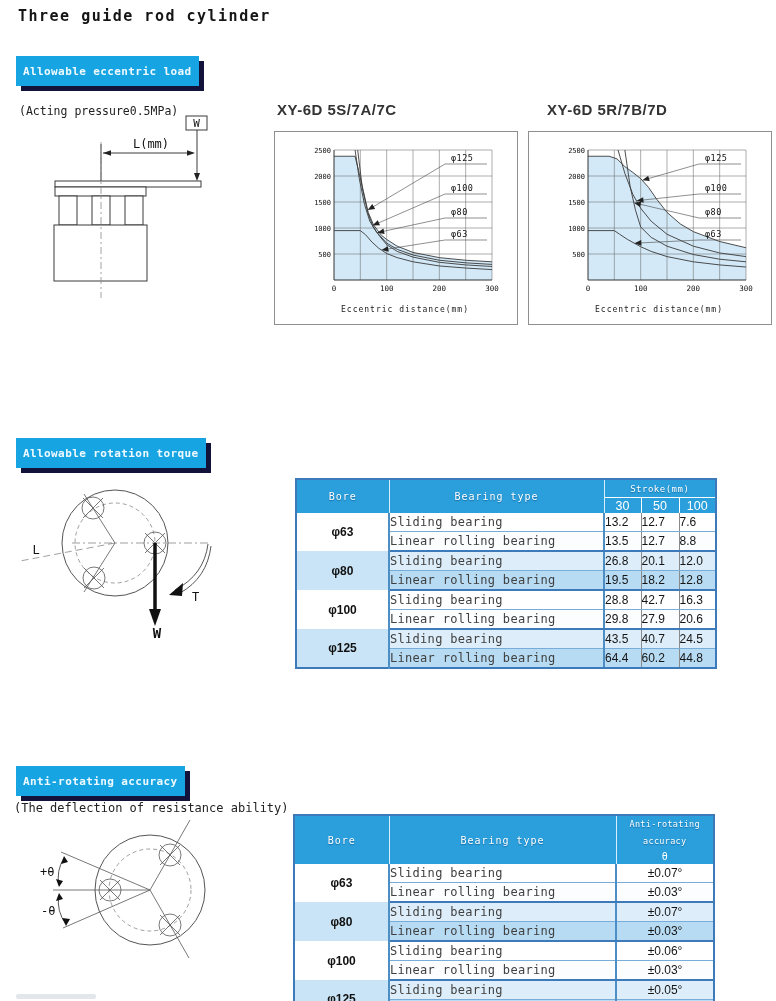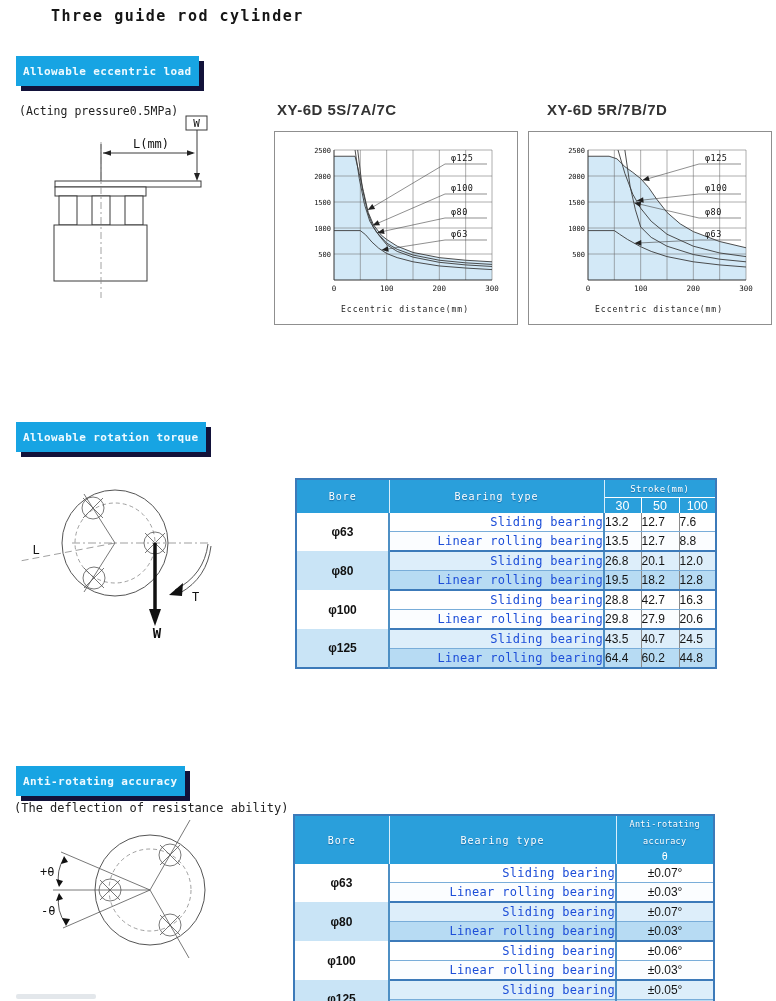--- a/index.html
+++ b/index.html
@@ -24,39 +24,39 @@
   table.spec th,table.spec td{padding:0;margin:0;overflow:hidden;}
   table.spec th{background:#2a9fdb;color:#fff;font-weight:400;}
   .th-main{font-family:"DejaVu Sans Mono",monospace;font-size:10px;letter-spacing:1px;text-shadow:0 1px 1px rgba(0,60,120,.5);}
   .th-right{border-right:1px solid #d8eefb;}
   .th-stroke{font-family:"DejaVu Sans Mono",monospace;font-size:9px;letter-spacing:.5px;height:17px;border-bottom:1px solid #fff;text-shadow:0 1px 1px rgba(0,60,120,.5);}
   .th-sub{font-family:"Liberation Sans",sans-serif;font-size:12.5px;font-weight:700;height:15px;border-left:1px solid #fff;}
   .th-acc1{display:block;font-size:8.5px;letter-spacing:.3px;line-height:17px;text-shadow:0 1px 1px rgba(0,60,120,.5);}
   .th-acc2{display:block;font-size:10px;line-height:14px;}
   table.spec td{height:18px;font-size:12px;}
   td.bore{font-family:"Liberation Sans",sans-serif;font-size:16px;font-weight:700;text-align:center;color:#111;border-right:2px solid #4d8fc4;}
-  td.bearing{font-family:"DejaVu Sans Mono",monospace;font-size:9px;letter-spacing:.3px;color:#1d4ed8;text-align:right;border-right:2px solid #4d8fc4;}
+  td.bearing{font-family:"DejaVu Sans Mono",monospace;font-size:9px;letter-spacing:.3px;color:#404040;text-align:left;border-right:2px solid #4d8fc4;}
   td.val{font-family:"Liberation Sans",sans-serif;font-size:12px;color:#151515;}
   td.val + td.val{border-left:1px solid #8a8a8a;}
   td.acc{font-family:"Liberation Sans",sans-serif;font-size:11.5px;color:#151515;text-align:center;}
   tr.gmid td.bearing, tr.gmid td.val, tr.gmid td.acc{border-bottom:1px solid #79add9;}
   tr.gend td{border-bottom:2px solid #3c7ab9;}
   
   tr.t1 td.bearing,tr.t1 td.val,tr.t1 td.acc{background:#ddeefa;}
   tr.t2 td.bearing,tr.t2 td.val,tr.t2 td.acc{background:#b7dbf3;}
   td.bore.tint{background:#c9e4f6;}
   tr.w1 td.bearing,tr.w1 td.val,tr.w1 td.acc{background:#ffffff;}
   tr.w2 td.bearing,tr.w2 td.val,tr.w2 td.acc{background:#fbfdff;}
   td.bore.plain{background:#ffffff;}
   .smudge{background:#ccd3da;opacity:.55;border-radius:2px;}
 </style>
 </head>
 <body>
 
-<div class="abs page-title" style="left:18px;top:7px;margin-left:33px;">Three guide rod cylinder</div>
+<div class="abs page-title" style="left:18px;top:7px;">Three guide rod cylinder</div>
 
 <div class="abs badge" style="left:16px;top:56px;">Allowable eccentric load</div>
 <div class="abs subtitle" style="left:19px;top:104px;">(Acting pressure0.5MPa)</div>
 
 <div class="abs diagram" style="left:18px;top:112px;width:200px;height:192px;">
   <svg viewBox="0 0 200 192" width="200" height="192">
     <g stroke="#3a3a3a" fill="none" stroke-width="1">
       <rect x="168" y="4" width="21" height="14" fill="#ffffff"></rect>
       <line x1="179" y1="18" x2="179" y2="64"></line>
       <line x1="85" y1="41" x2="175" y2="41"></line>
@@ -170,21 +170,21 @@
       <line x1="170" y1="86" x2="110.66282236723133" y2="72.14434115417707" stroke="#444" stroke-width="0.6"></line>
       <polygon points="104.82,70.78 112.27331863371919,69.64508090849861 110.99993355648726,75.09838178458119" fill="#222"></polygon>
       <text x="176" y="105" font-size="8.5" fill="#111" letter-spacing=".5">φ63</text>
       <line x1="170" y1="108" x2="212" y2="108" stroke="#444" stroke-width="0.6"></line>
       <line x1="170" y1="108" x2="111.3392133321799" y2="110.92662765738895" stroke="#444" stroke-width="0.6"></line>
       <polygon points="105.34666666666666,111.2256 112.1984506832136,108.08027715638094 112.47749153631725,113.67332071085995" fill="#222"></polygon>
       <text x="130" y="180" text-anchor="middle" font-size="8" fill="#222" letter-spacing="1">Eccentric distance(mm)</text>
     </svg>
 </div>
 
-<div class="abs badge" style="left:16px;top:422px;">Allowable rotation torque</div>
+<div class="abs badge" style="left:16px;top:438px;">Allowable rotation torque</div>
 
 <div class="abs diagram" style="left:12px;top:474px;width:215px;height:185px;">
   <svg viewBox="0 0 215 185" width="215" height="185">
     <circle cx="103" cy="69" r="53" stroke="#555" fill="none" stroke-width="1"></circle>
     <circle cx="103" cy="69" r="40" stroke="#777" fill="none" stroke-width="0.7" stroke-dasharray="4 3"></circle>
     <line x1="60" y1="69" x2="197" y2="69" stroke="#777" stroke-width="0.7" stroke-dasharray="8 3 2 3"></line>
     <line x1="103" y1="69" x2="8" y2="87" stroke="#777" stroke-width="0.7" stroke-dasharray="7 4"></line>
     <g stroke="#555" stroke-width="0.8" fill="none">
       <line x1="103" y1="69" x2="72" y2="20"></line>
       <line x1="103" y1="69" x2="72" y2="118"></line>

